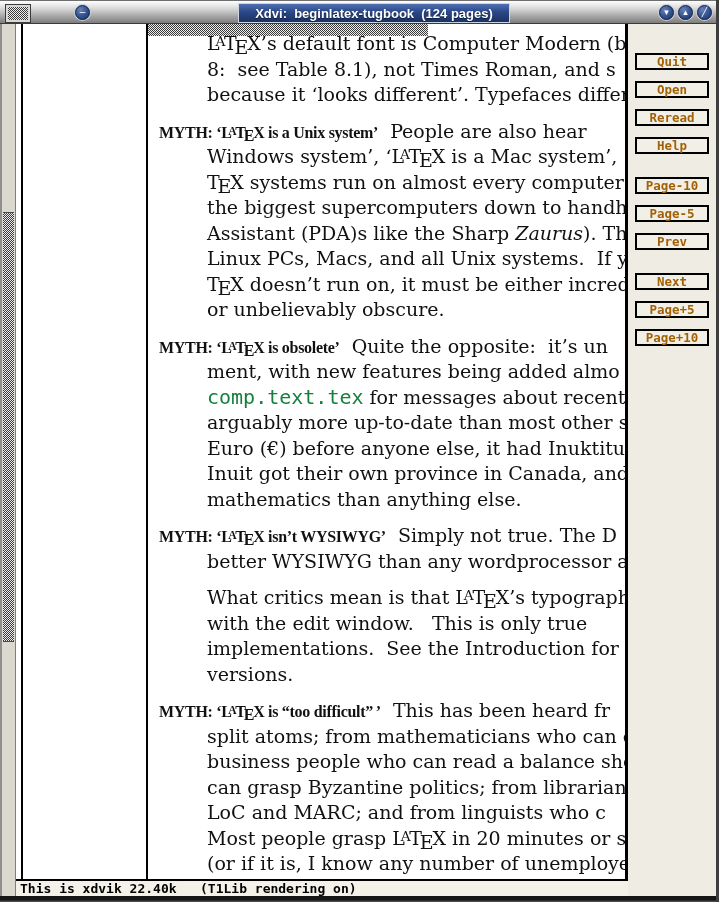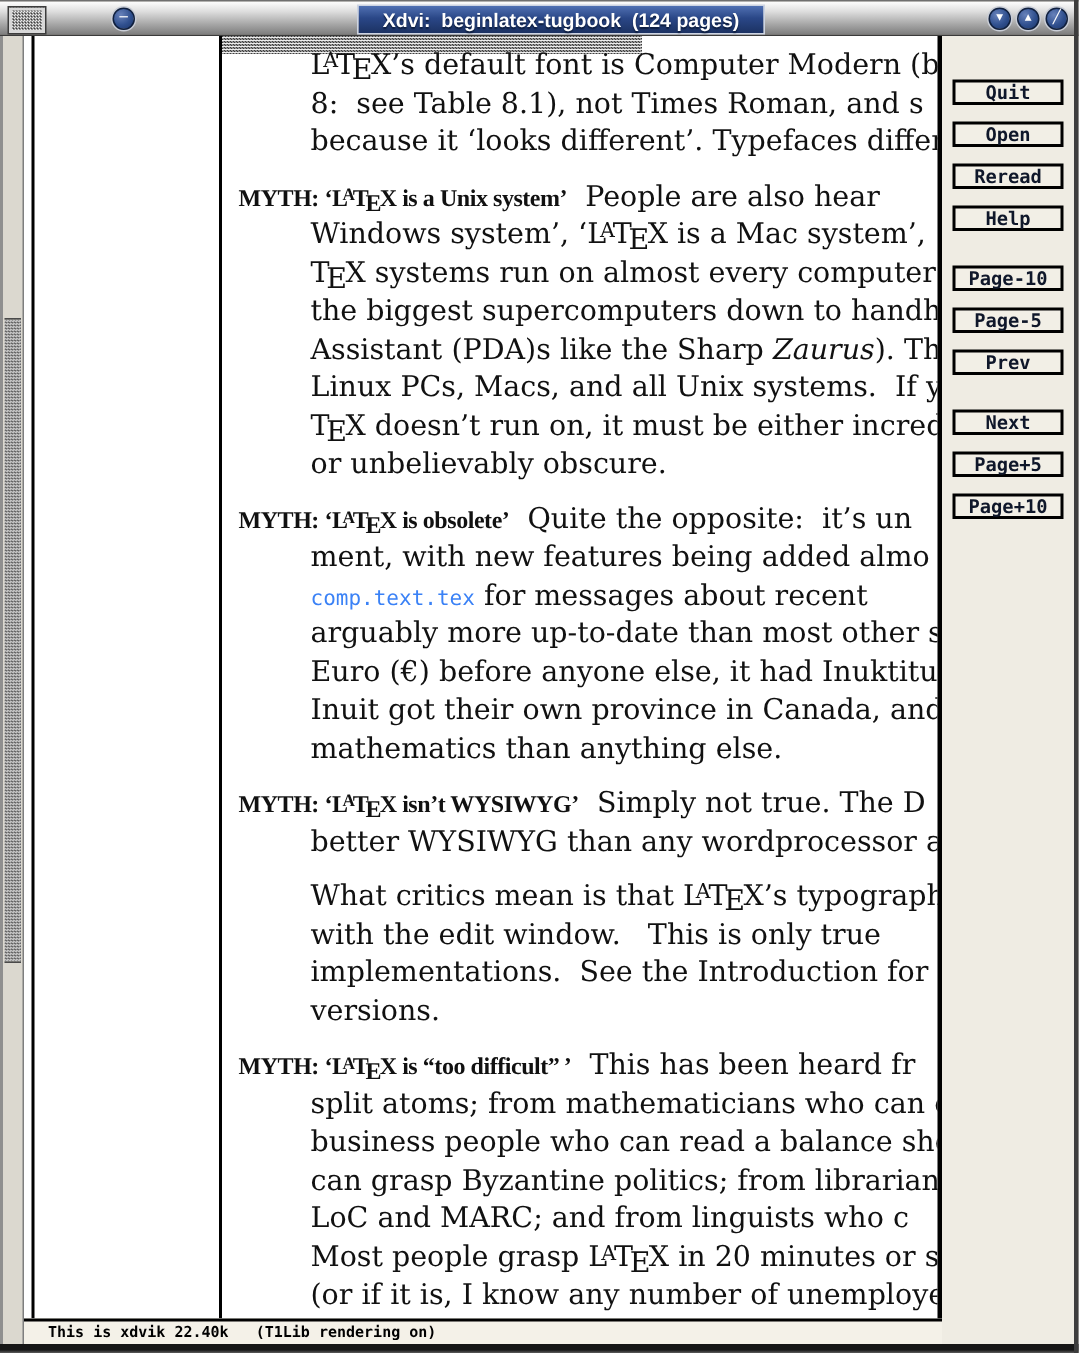--- a/index.html
+++ b/index.html
@@ -56,45 +56,45 @@
   #rule2 { position:absolute; left:130px; top:0; width:2px; height:100%; background:#000; }
   #doc-text {
     position:absolute; left:143px; top:7px; width:1200px;
     font-size:19px; line-height:25.5px; color:#111;
   }
   .dline { white-space:pre; height:25.5px; }
   .dline.ind { margin-left:48px; }
   .dline.pgap { margin-top:11px; }
   .s-h { font-family:Liberation Serif, serif; font-weight:bold; font-size:16px; letter-spacing:-0.3px; }
   .s-i { font-style:italic;margin-top:32px; }
-  .s-tt { font-family:"DejaVu Sans Mono",monospace; font-size:14px; color:#3b82f6; }
+  .s-tt { font-family:"DejaVu Sans Mono",monospace; font-size:20px; color:#15803d; }
   .lxa { display:inline-block; font-size:0.72em; transform:translateY(-0.30em);
          margin-left:-0.30em; margin-right:-0.10em; }
   .lxe { display:inline-block; transform:translateY(0.21em);
          margin-left:-0.115em; margin-right:-0.06em; }
 
   
   #panel {
     position:absolute; left:628px; top:24px; width:88px; height:872px;
     background:#EFECE3; padding-top:29px; box-sizing:border-box;
   }
   .btn-group { margin-bottom:23px; }
   .xbtn {
     display:block; width:74px; height:17px; margin:0 auto 11px auto;
     background:#F2EFE6; border:2px solid #000; border-radius:0; box-sizing:border-box;
     font-family:"DejaVu Sans Mono",monospace; font-weight:bold; font-size:12.5px;
-    line-height:12px; padding:0; color:#0f172a; cursor:pointer;
+    line-height:12px; padding:0; color:#a16207; cursor:pointer;
   }
 
   
   #statusbar {
     position:absolute; left:16px; top:879px; width:612px; height:17px;
     background:#F4F1E8; border-top:2px solid #000; box-sizing:border-box;
-    display:flex; align-items:center; padding-left:16px;
-    font-family:"DejaVu Sans Mono",monospace; font-weight:bold; font-size:10px; white-space:pre;
+    display:flex; align-items:center; padding-left:4px;
+    font-family:"DejaVu Sans Mono",monospace; font-weight:bold; font-size:13px; white-space:pre;
   }
   #bottom-edge { position:absolute; left:0; top:896px; width:719px; height:6px;
     background:linear-gradient(180deg,#161616 0%,#161616 65%,#5d5d5d 100%); }
   #right-edge { position:absolute; right:0; top:0; width:3px; height:902px; background:#3d3d3d; }
 
   .checker {
     background-image:conic-gradient(#3b3b3b 0 25%, #ededed 25% 50%, #3b3b3b 50% 75%, #ededed 75% 100%);
     background-size:2px 2px;
   }
 </style>

